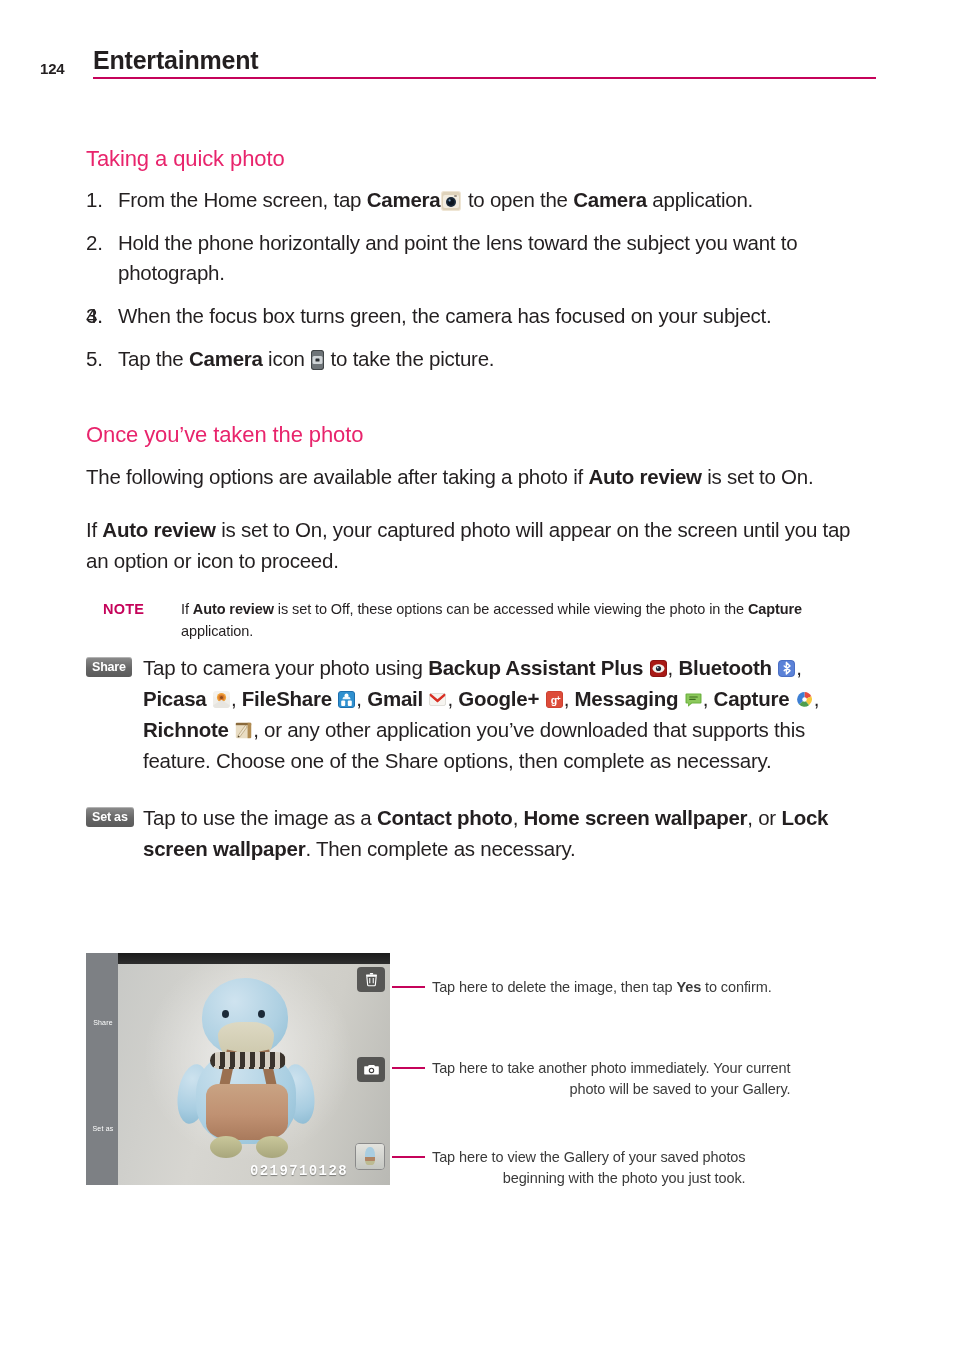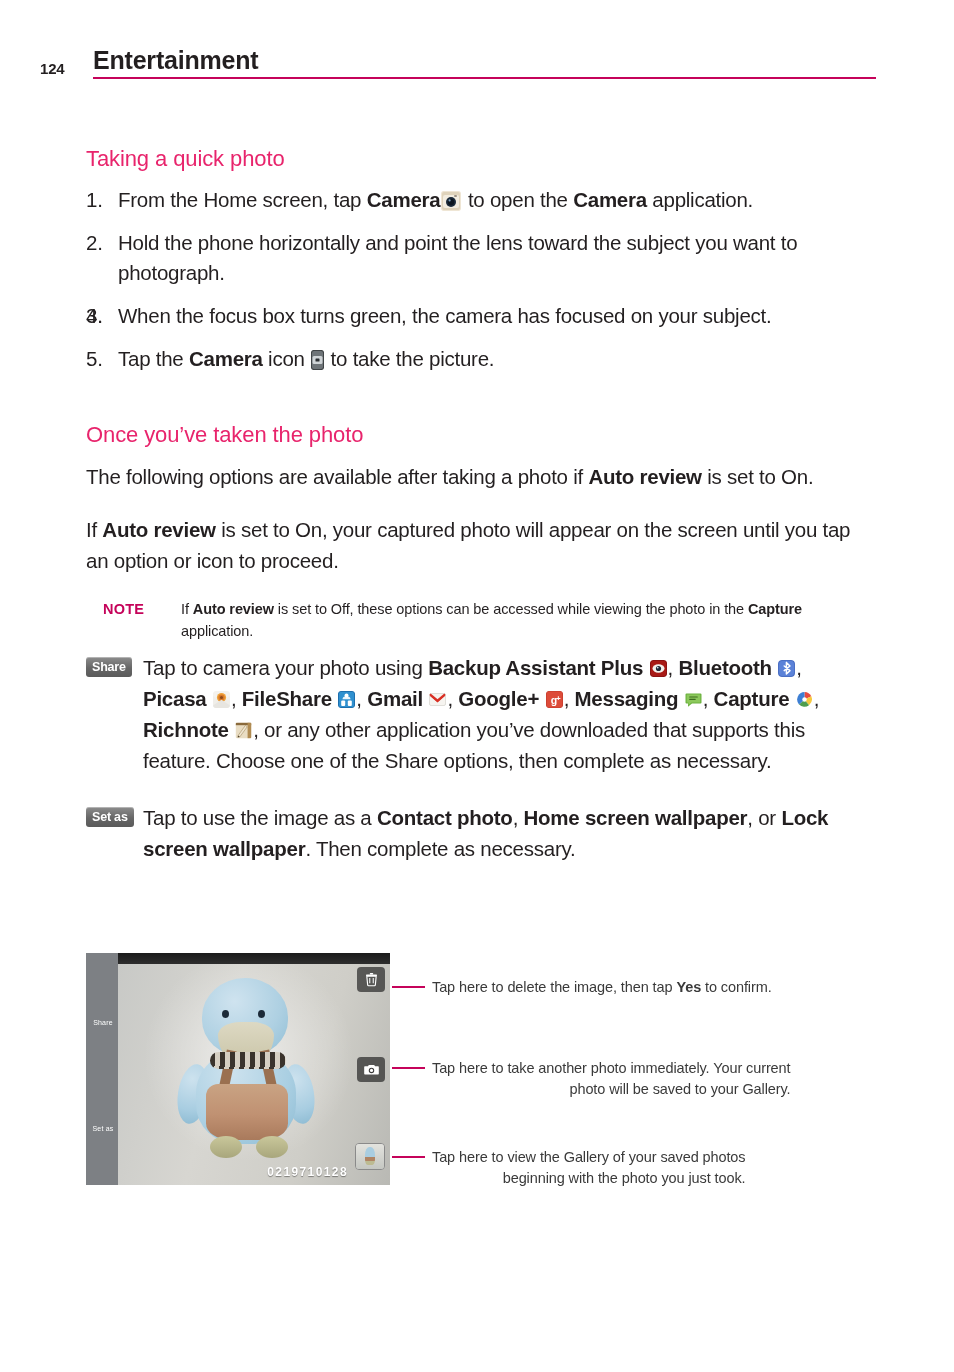--- a/index.html
+++ b/index.html
@@ -236,23 +236,24 @@
     width: 76px; height: 17px;
     background: repeating-linear-gradient(92deg, #3a332c 0 5px, #d6cfc2 5px 10px);
     border-radius: 10px;
   }
   .duck-feet { position:absolute; width:32px; height:22px; border-radius:50%;
     background: linear-gradient(#c9c79b, #a8a67c); top: 172px; }
   .duck-feet.l { left: 92px; }
   .duck-feet.r { left: 138px; }
   .shot-stamp {
     position:absolute; right: 42px; bottom: 6px;
-    font-size: 12px; font-weight: bold; color: #ffffff;
+    font-size: 14px; font-weight: bold; color: #ffffff;
     letter-spacing: 1.4px;
     text-shadow: 0 1px 1px rgba(0,0,0,.4);
+    font-family: Liberation Mono, monospace;
   }
 
   .shot-btn {
     position: absolute;
     right: 5px;
     width: 28px; height: 25px;
     border-radius: 4px;
     background: rgba(38,38,38,.70);
     display: flex; align-items: center; justify-content: center;
   }

